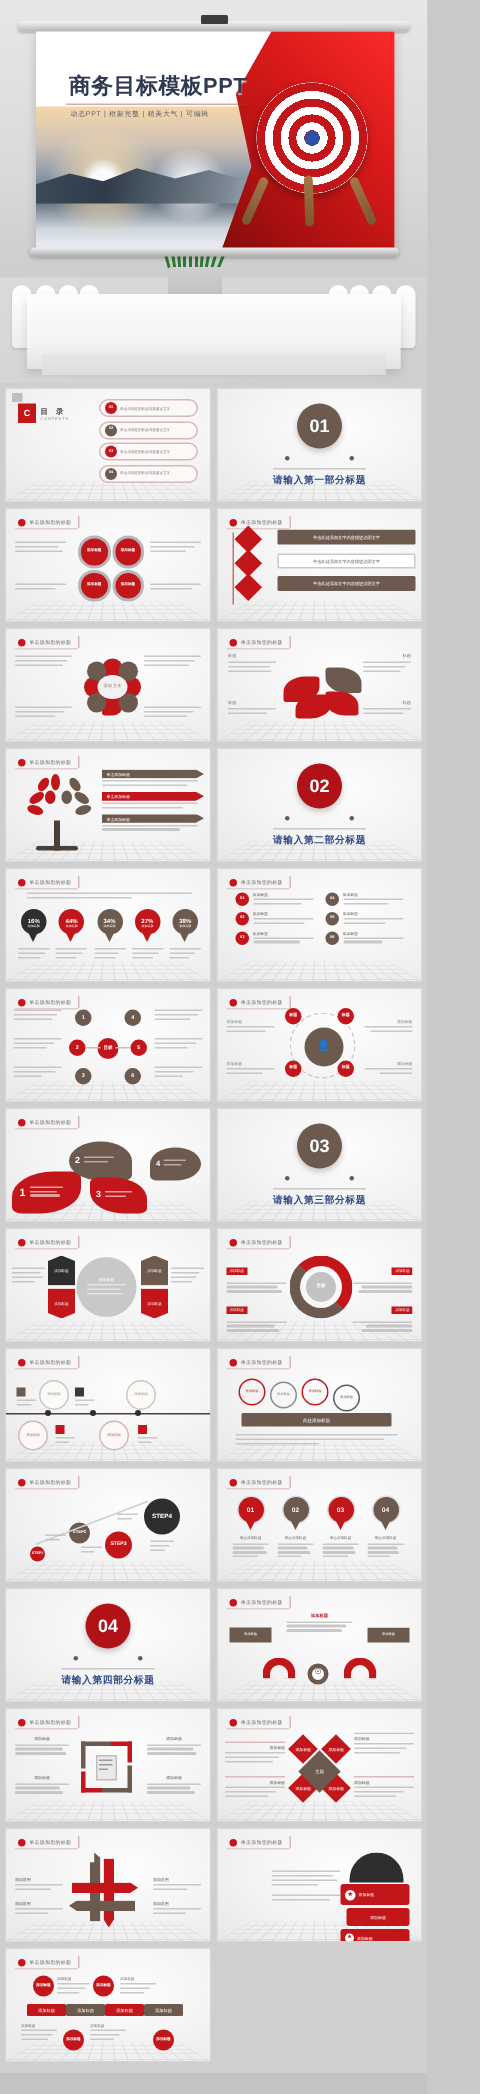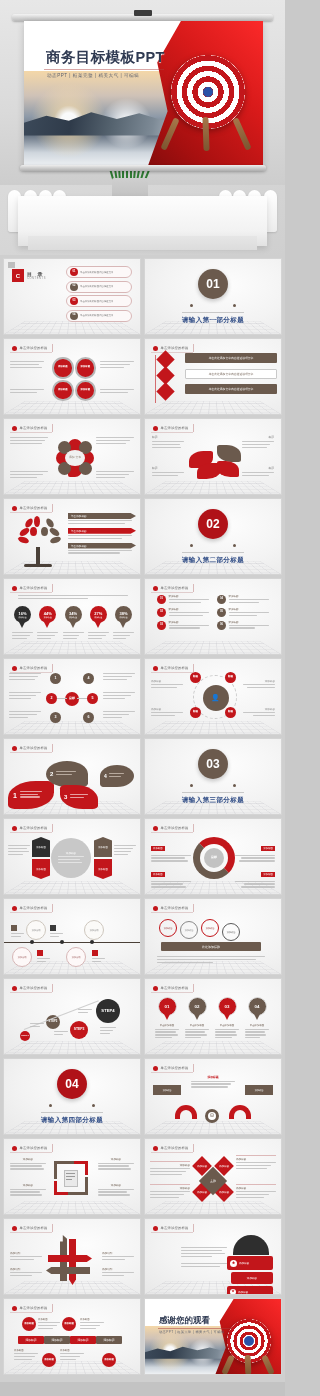--- a/index.html
+++ b/index.html
@@ -1136,30 +1136,17 @@
       <div style="position:absolute;left:56px;top:50px;width:24px">
           <div style="font-size:2.4px;color:#6b5a4d">添加标题</div>
           <div class="lines" style="margin-top:1px">
             <i style="width:100%"></i>
             <i style="width:82%"></i>
             <i style="width:68%"></i>
           </div>
         </div>
     </div>
 
-    <div class="slide thanks-slide">
-      <div class="cover-photo" style="width:90px;height:48px"></div>
-      <div class="cover-red" style="right:-4px;top:-2px;width:76px;height:82px"></div>
-      <div class="target" style="right:10px;top:20px;width:44px;height:44px"></div>
-      <div class="tri-stand" style="right:6px;top:56px;width:54px;height:20px">
-        <i style="left:4px;height:20px;transform:rotate(24deg)"></i>
-        <i style="left:24px;height:20px;transform:rotate(-2deg)"></i>
-        <i style="left:44px;height:20px;transform:rotate(-24deg)"></i>
-      </div>
-      <div class="thanks-title">感谢您的观看</div>
-      <div class="thanks-rule"></div>
-      <div class="thanks-sub">动态PPT | 框架完整 | 精美大气 | 可编辑</div>
-    </div>
 
   </div>
 
   <div class="footer"></div>
 </div>
 
 </body></html>

